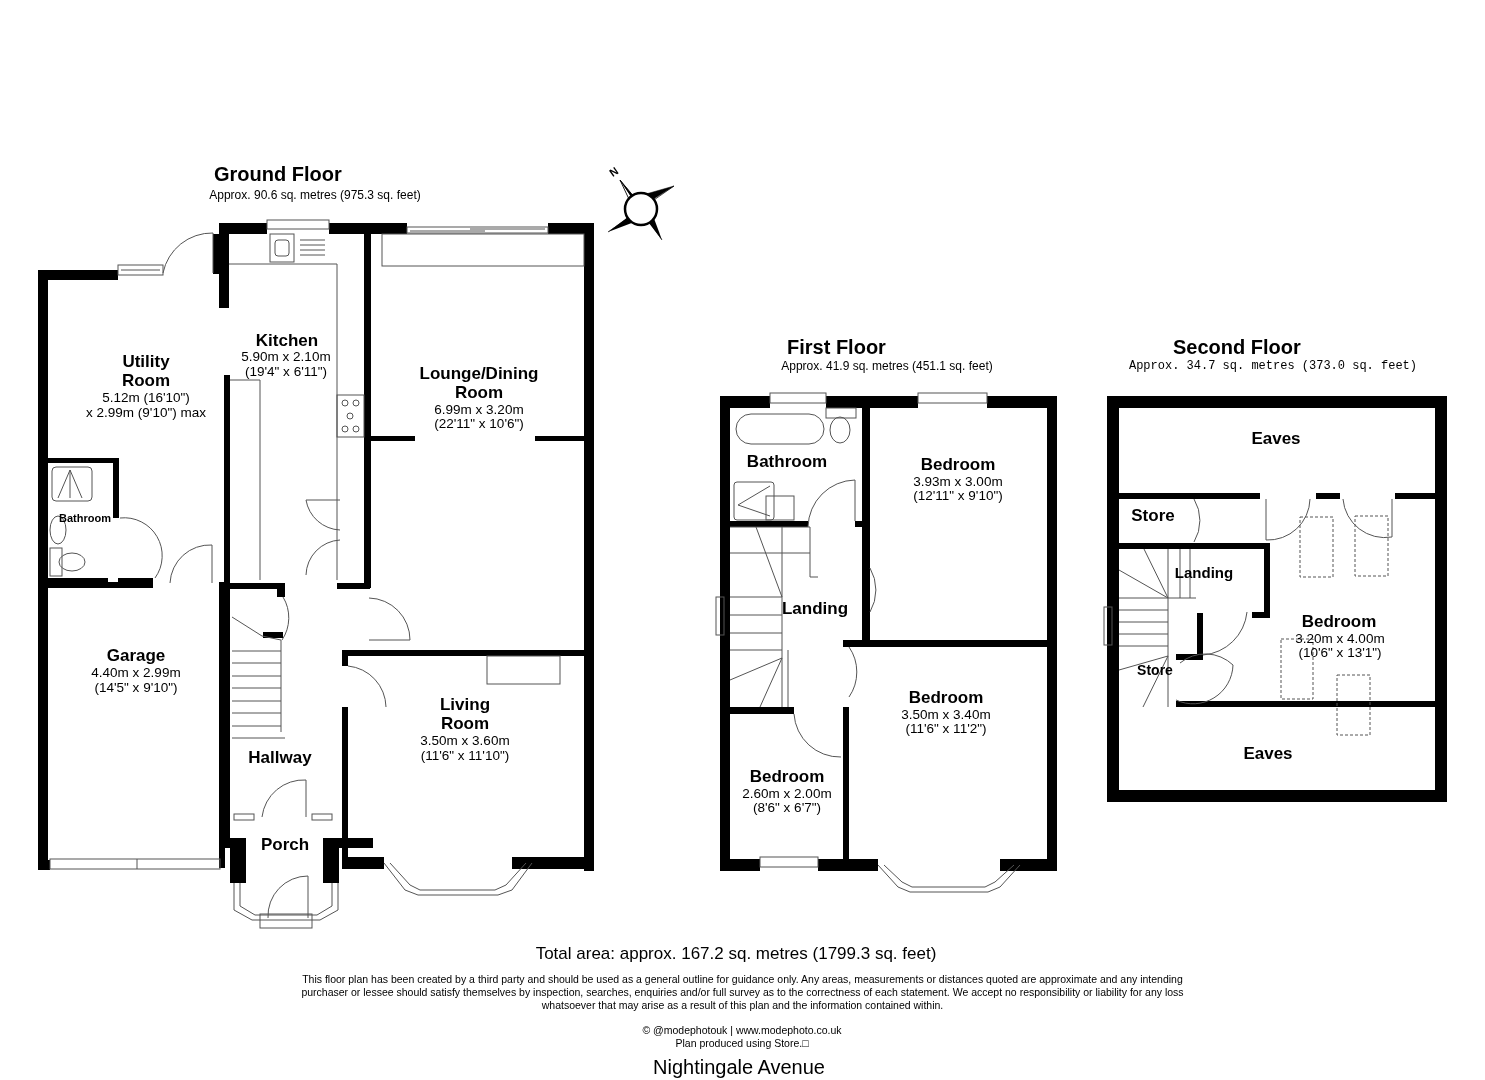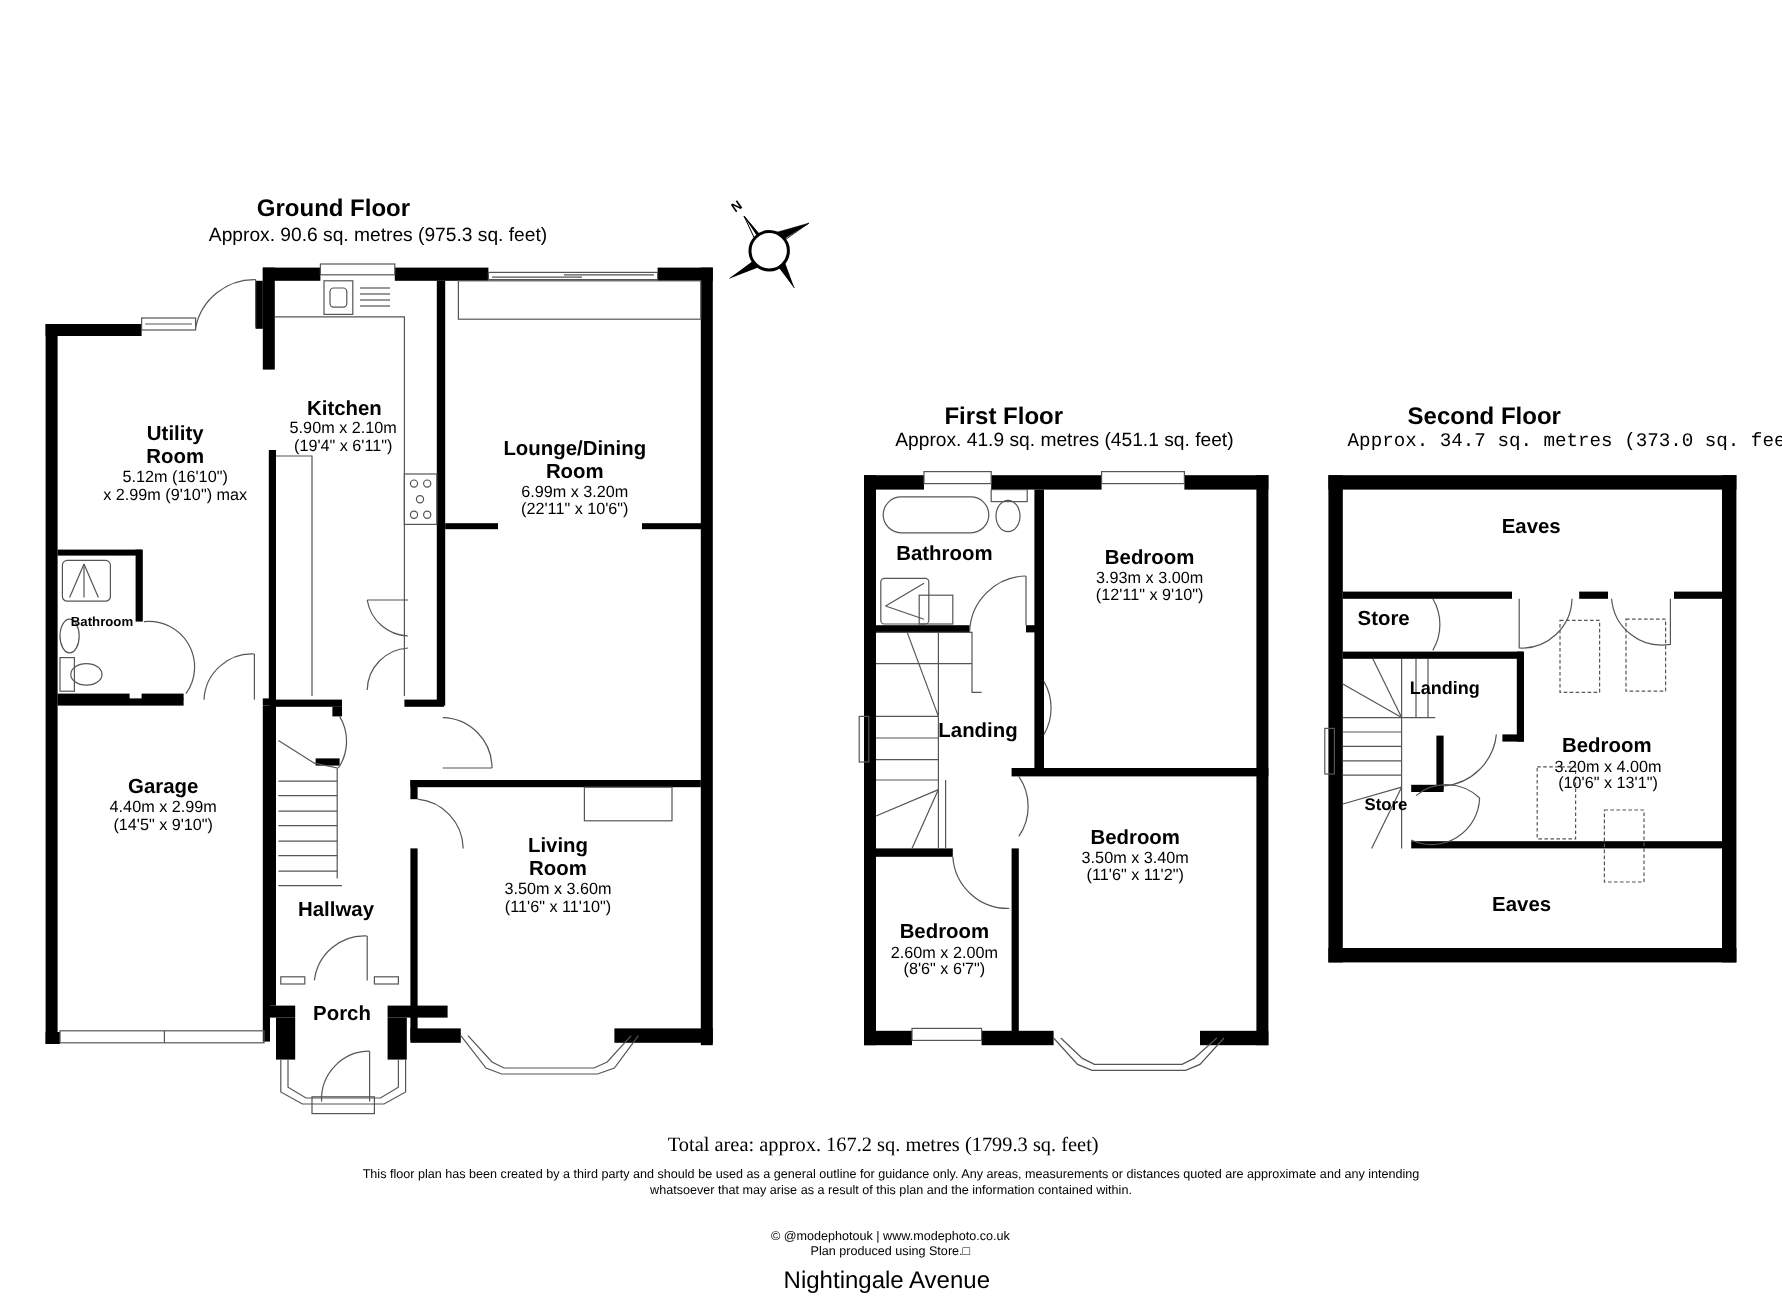--- a/index.html
+++ b/index.html
@@ -1,25 +1,25 @@
 <!DOCTYPE html>
 <html><head>
 <meta charset="utf-8">
 <style>
   html, body { margin:0; padding:0; background:#ffffff; }
   body { width:1485px; height:1080px; position:relative; overflow:hidden; font-family:"Liberation Sans", sans-serif; color:#000; }
   .abs { position:absolute; }
   .floor-title { font-weight:bold; font-size:20px; text-align:left; white-space:nowrap; }
-  .floor-sub { font-size:16px; text-align:center; white-space:nowrap; }
+  .floor-sub { font-size:12px; text-align:center; white-space:nowrap; }
   svg.plan { position:absolute; left:0; top:0; }
   svg text { font-family:"Liberation Sans", sans-serif; fill:#000; }
   .rname { font-weight:bold; font-size:17px; }
   .rname-sm { font-weight:bold; font-size:11px; }
   .rdim { font-size:13.5px; }
-  .total { font-size:17px; text-align:center; white-space:nowrap;font-family:Liberation Serif, serif; }
+  .total { font-size:17px; text-align:center; white-space:nowrap; }
   .disclaimer { font-size:10.5px; text-align:center; line-height:13px; }
   .credit { font-size:10.5px; text-align:center; line-height:13px; white-space:nowrap; }
   .address { font-size:20px; font-weight:normal; text-align:center; white-space:nowrap; }
 </style>
 </head>
 <body>
 
 <div class="abs floor-title" style="left:214px; top:163px; width:200px;">Ground Floor</div>
 <div class="abs floor-sub" style="left:165px; top:188px; width:300px;">Approx. 90.6 sq. metres (975.3 sq. feet)</div>
 
@@ -326,19 +326,20 @@
     <text class="rdim" x="1340" y="643">3.20m x 4.00m</text>
     <text class="rdim" x="1340" y="657">(10'6" x 13'1")</text>
     <text class="rname" x="1155" y="675" style="font-size:14px">Store</text>
     <text class="rname" x="1268" y="759">Eaves</text>
   </g>
 </svg>
 
 <div class="abs total" style="left:436px; top:944px; width:600px;">Total area: approx. 167.2 sq. metres (1799.3 sq. feet)</div>
 <div class="abs disclaimer" style="left:200px; top:973px; width:1085px;">
   <div>This floor plan has been created by a third party and should be used as a general outline for guidance only. Any areas, measurements or distances quoted are approximate and any intending</div>
+  <div>purchaser or lessee should satisfy themselves by inspection, searches, enquiries and/or full survey as to the correctness of each statement. We accept no responsibility or liability for any loss</div>
   <div>whatsoever that may arise as a result of this plan and the information contained within.</div>
 </div>
 <div class="abs credit" style="left:592px; top:1024px; width:300px;">
   <div>© @modephotouk | www.modephoto.co.uk</div>
   <div>Plan produced using Store.□</div>
 </div>
 <div class="abs address" style="left:589px; top:1056px; width:300px;">Nightingale Avenue</div>
 
 </body></html>

